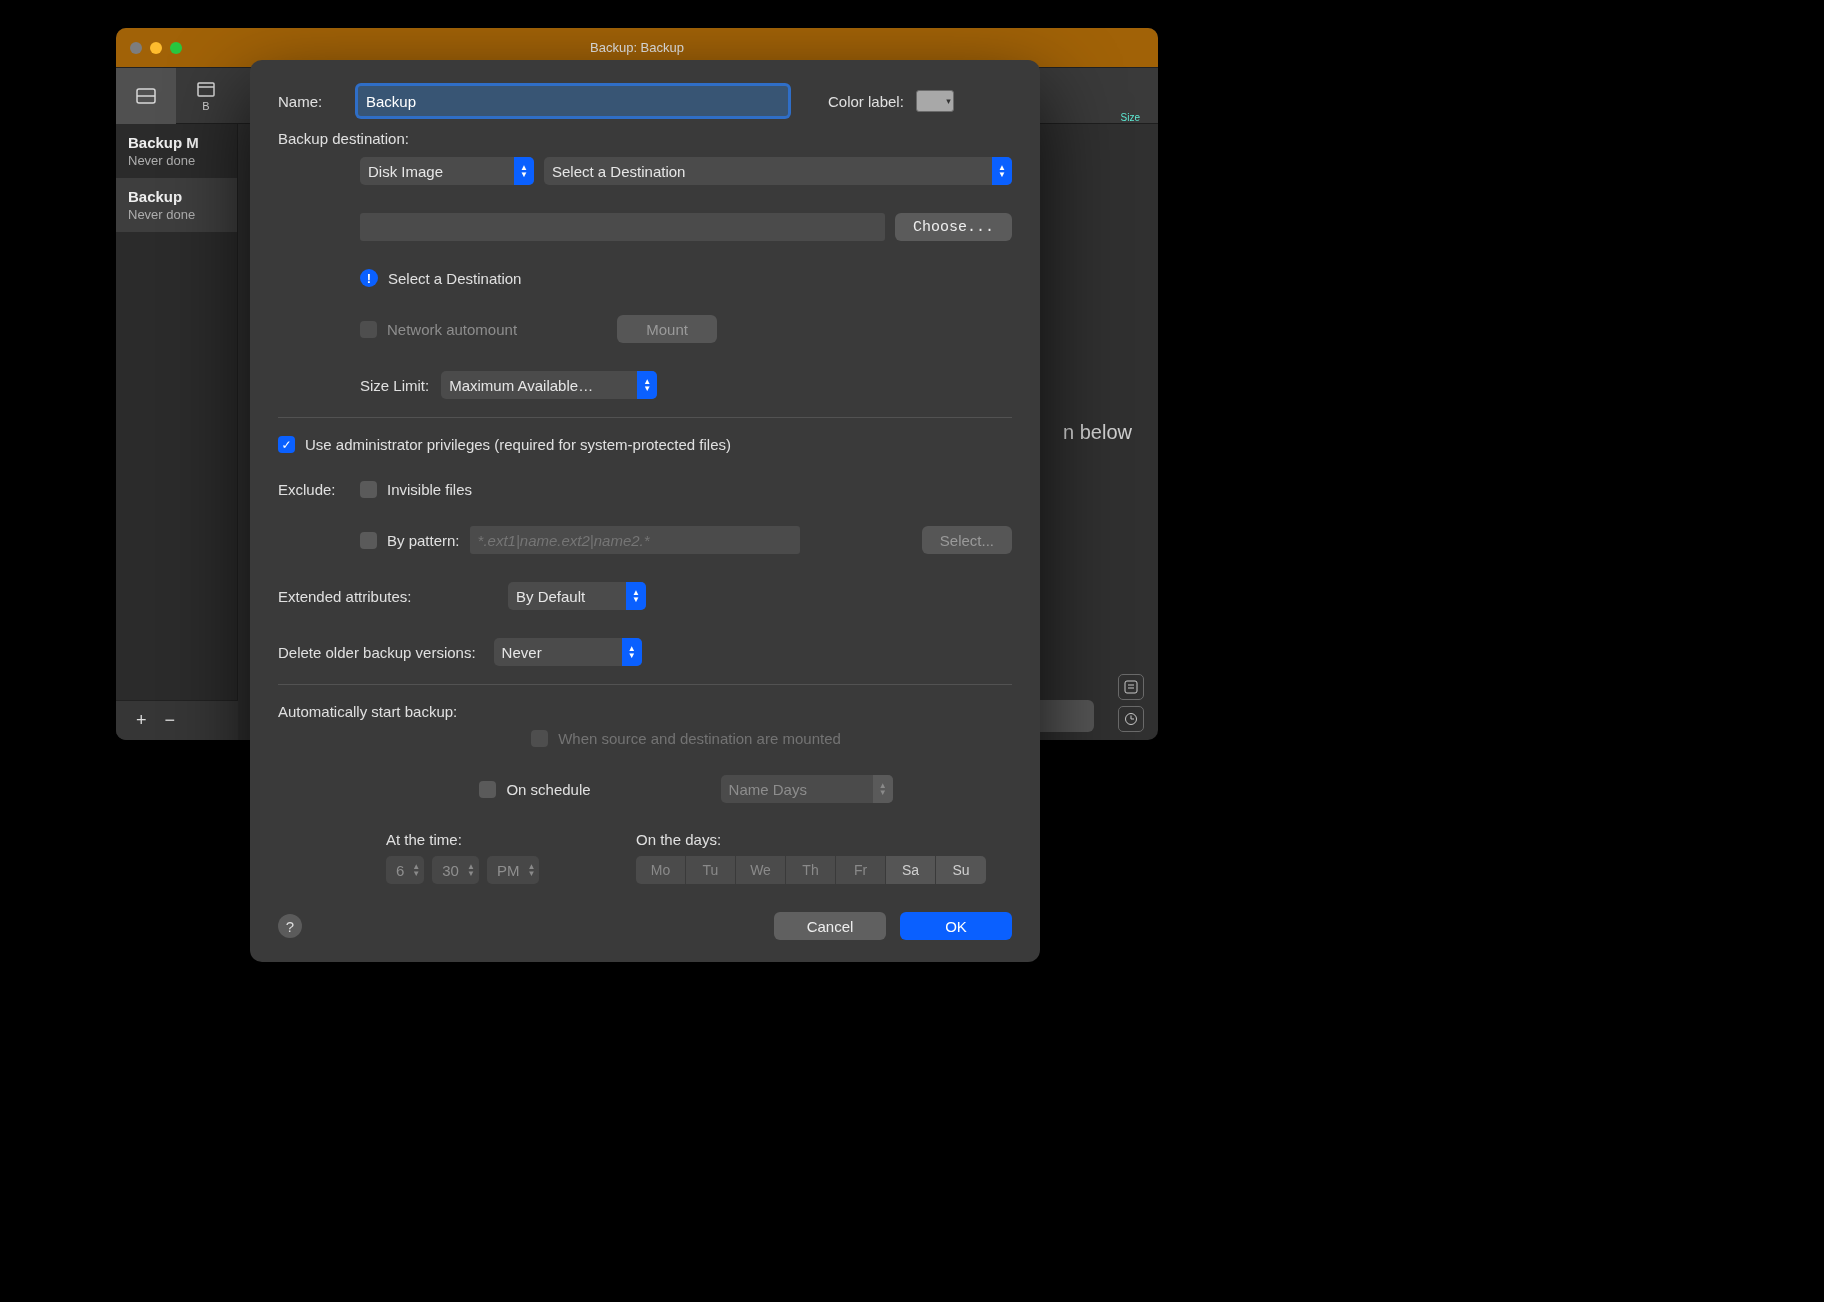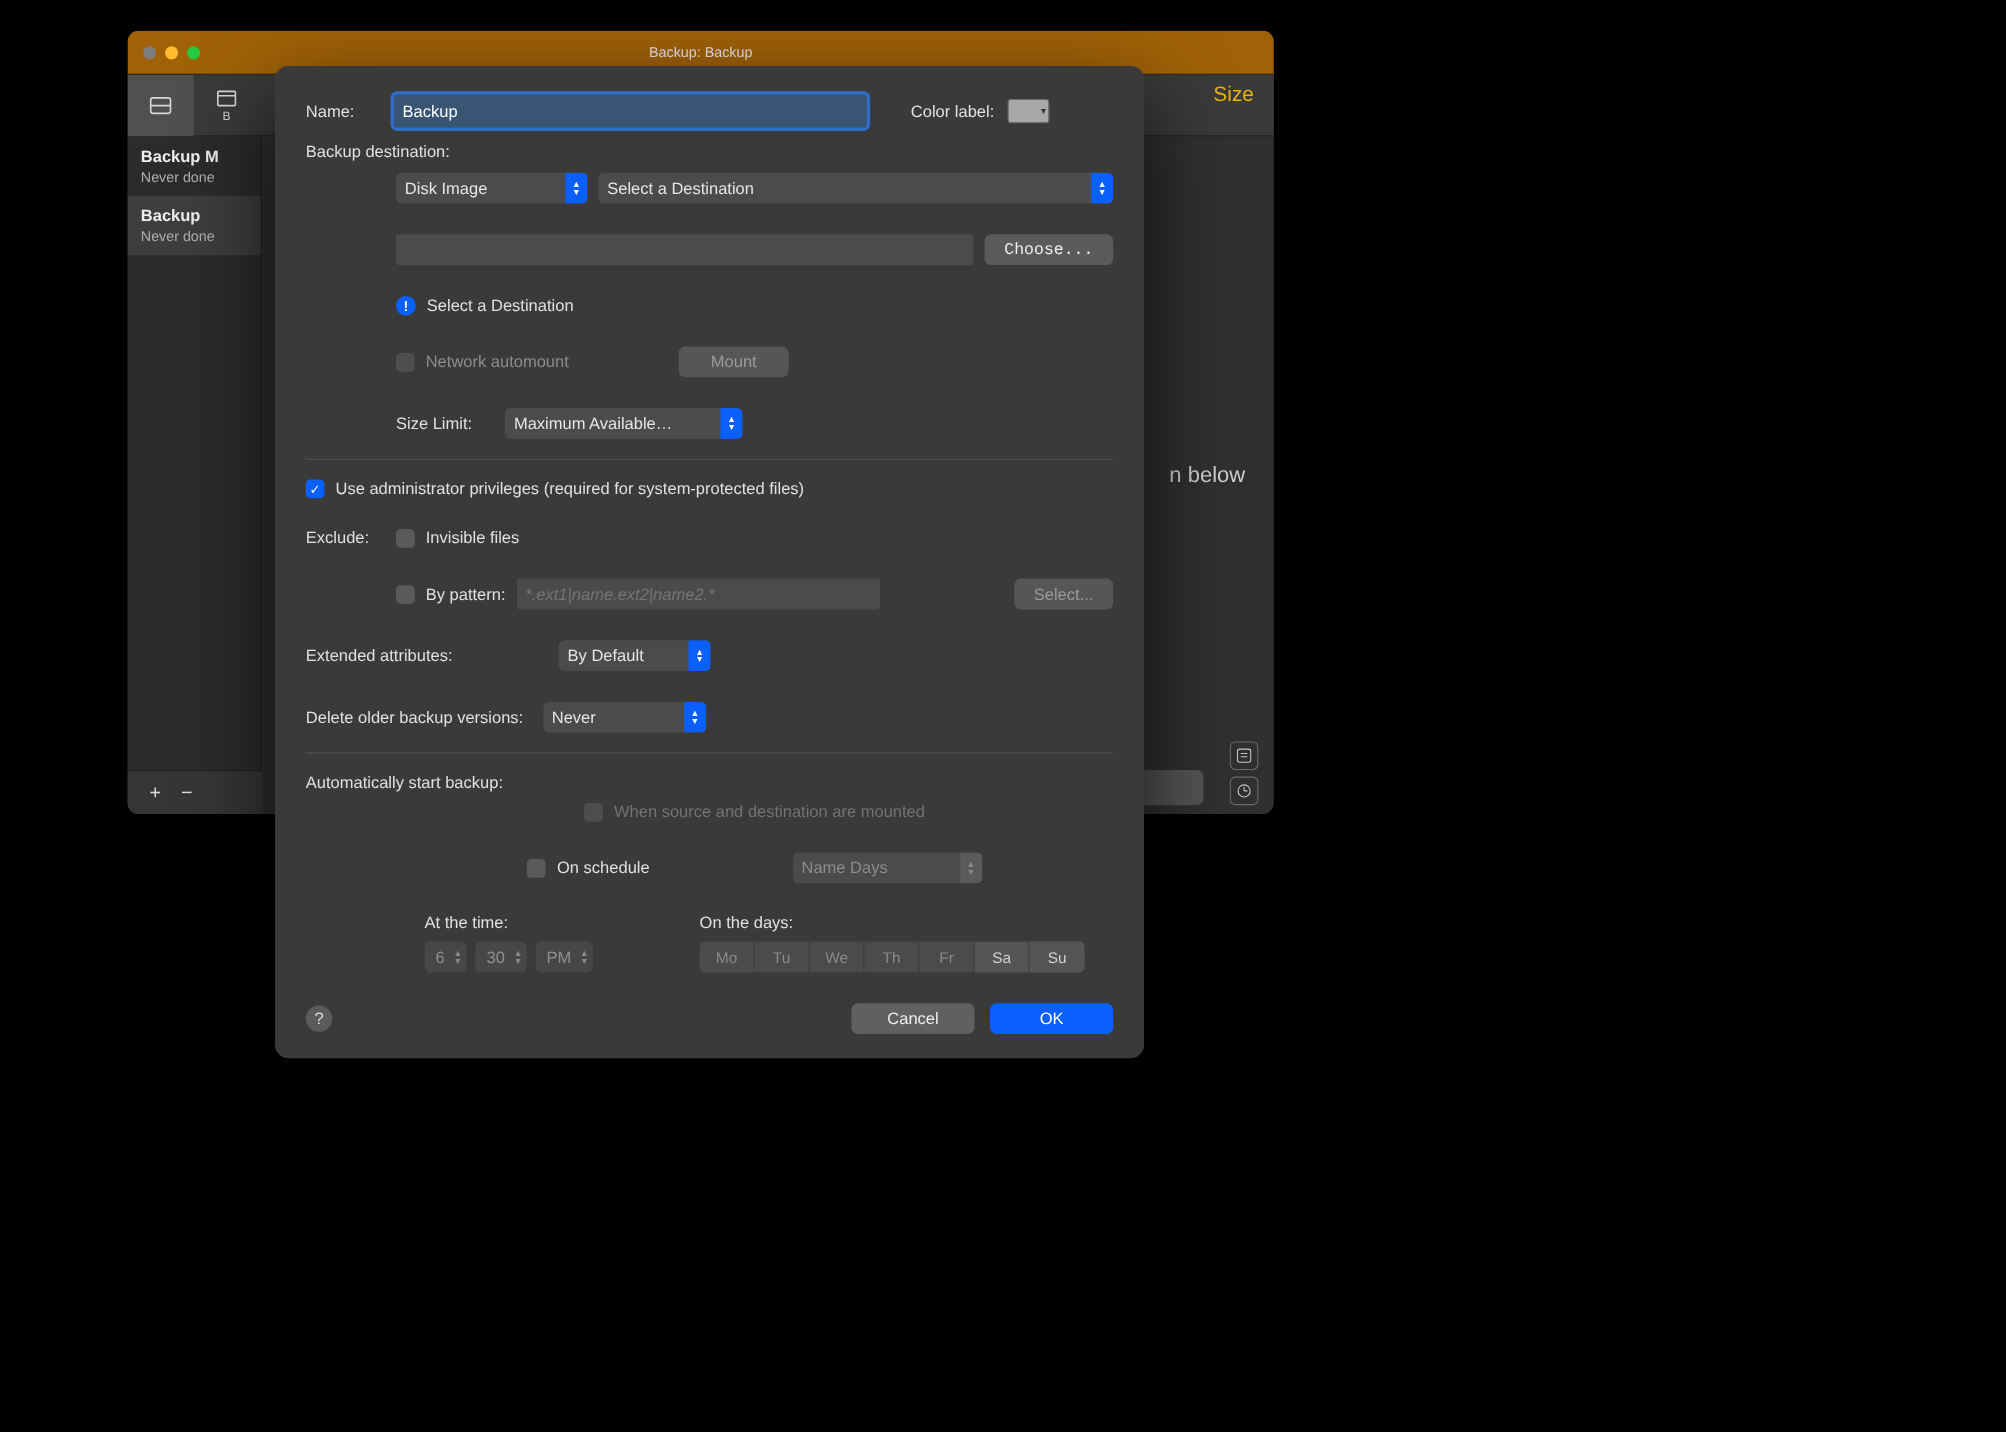--- a/index.html
+++ b/index.html
@@ -33,21 +33,21 @@
     height: 56px; background:#3a3a3a; display:flex; align-items:flex-start;
     border-bottom: 1px solid #1e1e1e;
   }
   .tooltab {
     width: 60px; height: 56px; display:flex; flex-direction:column; align-items:center; justify-content:center;
     color:#ddd; font-size: 11px;
   }
   .tooltab.active { background:#505050; border-bottom: none;}
   .tooltab svg { fill: none; stroke: #d7d7d7; }
   .tooltab .cap { margin-top:2px; color:#d0d0d0;}
-  .apptoolbar .rightlabel { margin-left:auto; color:#eab308; font-size:19px; padding:8px 18px 0 0;}
+  .apptoolbar .rightlabel { margin-left:auto; color:#5eead4; font-size:10px; padding:8px 18px 0 0;margin-top:36px;}
 
   .appbody { display:flex; height: calc(100% - 96px); }
   .sidebar { width: 122px; background:#2b2b2b; border-right:1px solid #202020; }
   .side-item { padding:10px 12px; color:#d7d7d7; }
   .side-item.sel { background:#3e3e3e; }
   .side-item .t1{ font-weight:600; font-size:15px; color:#eee;}
   .side-item .t2{ font-size:13px; color:#aeaeae; margin-top:2px;}
   .maintxt { flex:1; color:#d0d0d0; font-size:20px; padding-right:26px; display:flex; align-items:center; justify-content:flex-end;}
   .appfooter{ position:absolute; bottom:0; left:0; width:122px; height:40px; background:#363636; border-top:1px solid #222; display:flex; align-items:center; gap:18px; padding-left:20px; color:#dcdcdc; font-size:18px;}
   .rightfoot{ position:absolute; bottom:8px; right:14px; display:flex; flex-direction:column; gap:6px;}
@@ -250,21 +250,21 @@
 
       <div class="indent gaprow">
         <span class="chk dis"></span>
         <span class="muted">Network automount</span>
         <span style="width:80px"></span>
         <button class="btn dis" style="width:100px">Mount</button>
       </div>
 
       <div class="indent gaprow" style="margin-bottom:0">
         <span class="lbl">Size Limit:</span>
-        <div class="combo" style="width:216px; margin-left:20px">
+        <div class="combo" style="width:216px; margin-left:2px">
           <span>Maximum Available…</span>
           <span class="arrows">▲<br>▼</span>
         </div>
       </div>
     </div>
 
     <hr>
 
     <div class="gaprow">
       <span class="chk on">✓</span>

